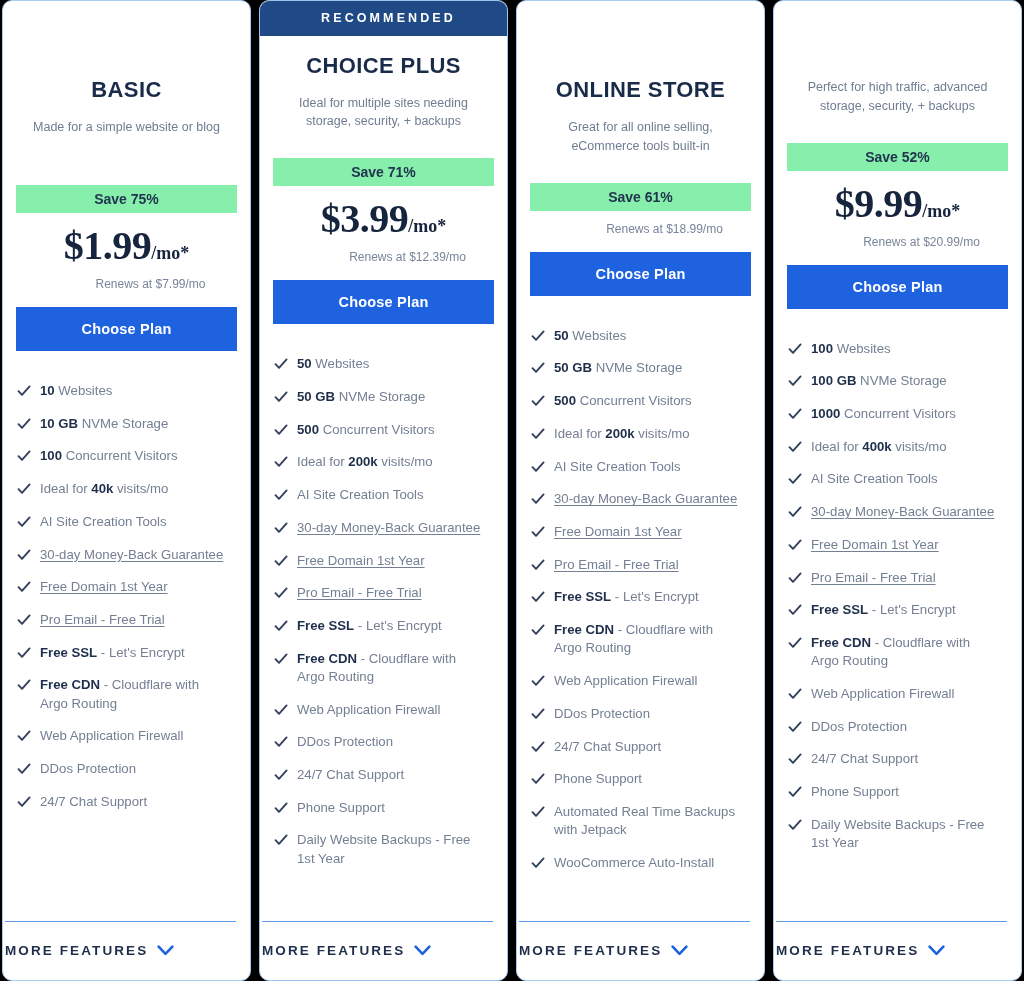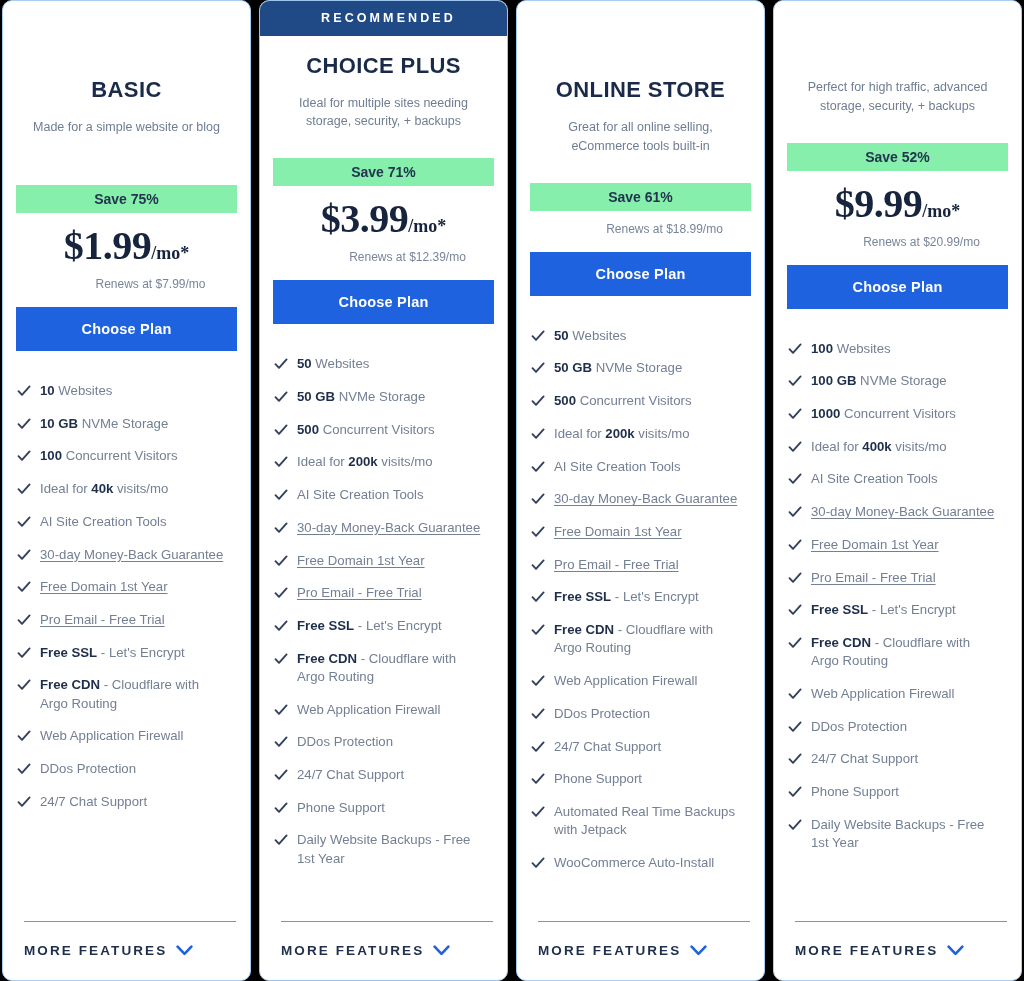--- a/index.html
+++ b/index.html
@@ -155,21 +155,21 @@
   .feature-text .lnk {
     color: #737f93;
     text-decoration: underline;
     text-underline-offset: 2px;
     cursor: pointer;
   }
 
   
   .card-foot {
     margin-top: auto;
-    padding: 0 14px 22px 21px;
+    padding: 0 14px 22px 2px;
   }
   .foot-divider {
     border-top: 1.5px solid #5f9ae8;
     margin-bottom: 21px;
   }
   .more-features {
     display: flex;
     align-items: center;
     gap: 9px;
     font-size: 13.5px;

